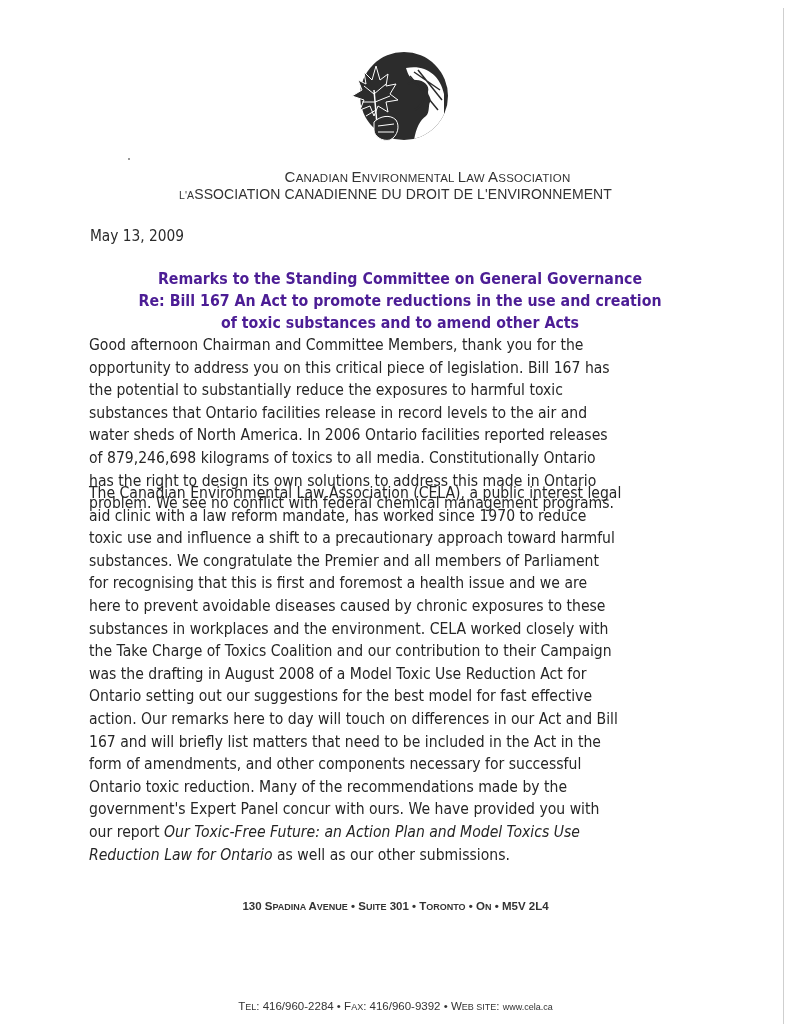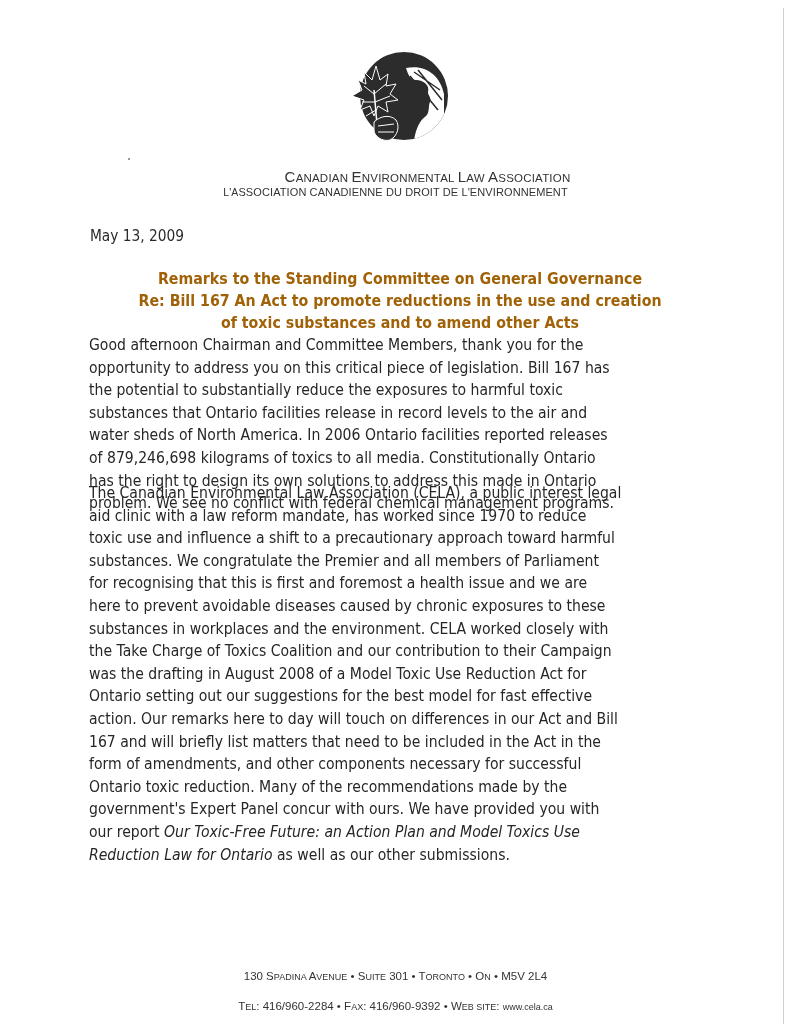--- a/index.html
+++ b/index.html
@@ -14,46 +14,46 @@
       position: absolute; left: 344px; top: 50px; width: 106px; height: 100px;
     }
     .org {
       position: absolute; left: 0; width: 791px; text-align: center;
       font-family: "Liberation Sans", sans-serif; color: #333;
     }
     .org-en { top: 168px; font-size: 15px; letter-spacing: 0.2px; padding-left: 32px; }
     .org-en .big { font-size: 15px; }
     .org-en .sc { font-size: 11.5px; }
     .org-fr { top: 186px; font-size: 10.5px; letter-spacing: 0.1px; }
-    .org-fr .sc { font-size: 11px; }
+    .org-fr .sc { font-size: 14px; }
     .date {
       position: absolute; left: 90px; top: 226px;
       font-family: "DejaVu Sans", sans-serif; font-size: 16px; color: #2a2a2a;
       transform: scaleX(0.86); transform-origin: left;
     }
     .title {
       position: absolute; left: 60px; width: 680px; top: 268px; text-align: center;
       font-family: "DejaVu Sans", sans-serif; font-weight: bold; font-size: 16.5px; line-height: 22px;
-      color: #a16207;
+      color: #4c1d95;
     }
     .title div { transform: scaleX(0.86); }
     .para {
       position: absolute; left: 89px; width: 740px;
       font-family: "DejaVu Sans", sans-serif; font-size: 16.6px; line-height: 22.6px; color: #262626;
       transform: scaleX(0.845); transform-origin: left top;
     }
     .para .line { white-space: nowrap; display: block; }
     .p1 { top: 334px; }
     .p2 { top: 482px; }
     i { font-style: italic; }
     .footer {
       position: absolute; left: 0; width: 791px; text-align: center;
       font-family: "Liberation Sans", sans-serif; color: #333; font-size: 11.5px;
     }
-    .f1 { top: 970px; }
+    .f1 { top: 900px; font-weight: bold; }
     .f2 { top: 972px; margin-top: 28px; }
     .footer .sc { font-size: 9px; }
     .dot { position: absolute; width: 2px; height: 2px; background: #777; border-radius: 1px; }
   </style>
 </head>
 <body>
 
 <div class="edge-line"></div>
 
 <div class="logo">

